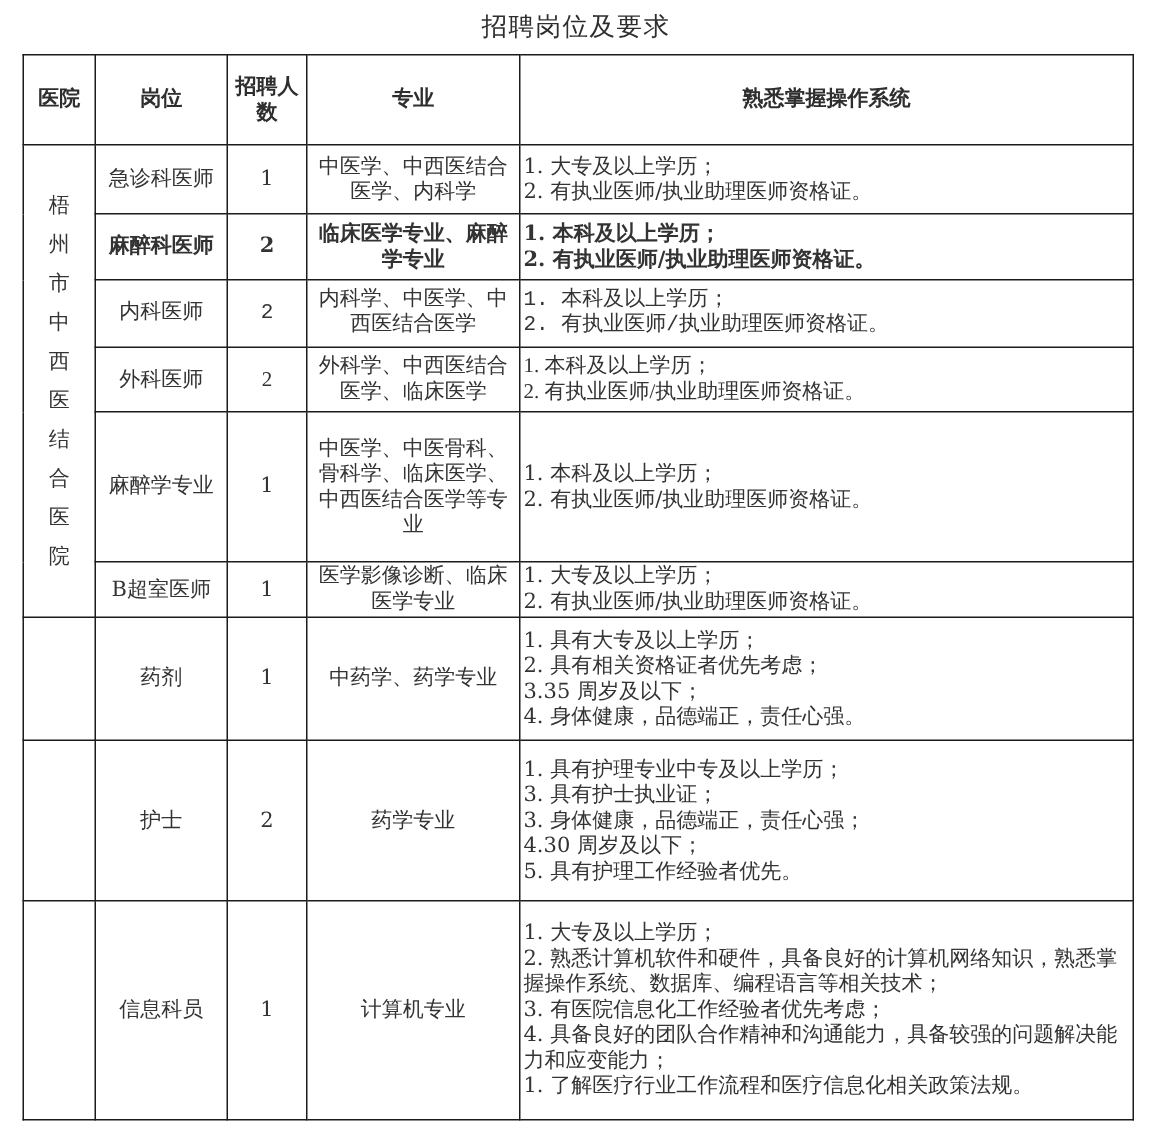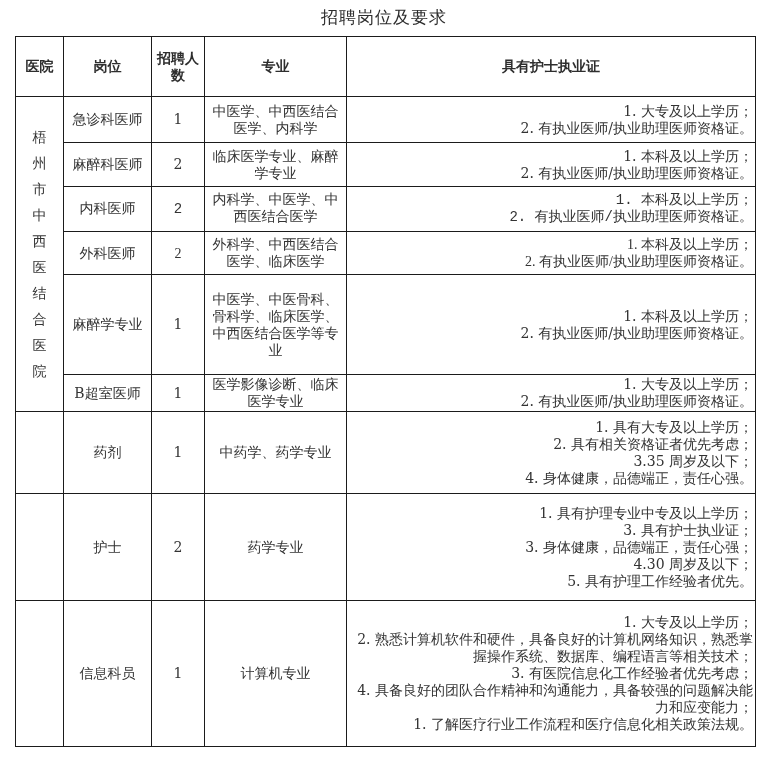--- a/index.html
+++ b/index.html
@@ -34,32 +34,32 @@
     word-break: break-all;
   }
   table.recruit thead tr { height: 60px; }
   table.recruit th {
     font-weight: bold;
     text-align: center;
     color: #2e2e2e;
   }
   
   #table-body tr:nth-child(1) { height: 46px; }
-  #table-body tr:nth-child(2) { height: 44px; }
+  #table-body tr:nth-child(2) { height: 44px; font-weight: bold; }
   #table-body tr:nth-child(3) { height: 45px; font-family: Liberation Mono, monospace; }
   #table-body tr:nth-child(4) { height: 43px; font-family: Liberation Serif, serif; }
   #table-body tr:nth-child(5) { height: 100px; }
   #table-body tr:nth-child(6) { height: 36px; }
   #table-body tr:nth-child(7) { height: 82px; }
   #table-body tr:nth-child(8) { height: 107px; }
   #table-body tr:nth-child(9) { height: 146px; }
 
   td.col-pos, td.col-count, td.col-major { text-align: center; }
   td.col-req { text-align: left; padding: 2px 3px; }
-  .req-line { text-align: right; }
+  .req-line { text-align: left; }
 
   td.hospital-cell {
     text-align: center;
     border-bottom: 1px dashed #c0c0c0;
   }
   .vtext { display: flex; flex-direction: column; align-items: center; }
   .vchar { line-height: 26px; font-size: 14px; }
 
   td.ghost {
     border-top: 1px dashed #c0c0c0;
@@ -79,21 +79,21 @@
       <col style="width:53px">
       <col style="width:142px">
       <col style="width:409px">
     </colgroup>
     <thead>
       <tr>
         <th>医院</th>
         <th>岗位</th>
         <th>招聘人数</th>
         <th>专业</th>
-        <th>具有护士执业证</th>
+        <th>熟悉掌握操作系统</th>
       </tr>
     </thead>
     <tbody id="table-body">
         <tr>
           <td class="hospital-cell" rowspan="6">
             <div class="vtext">
               <div class="vchar">梧</div>
               <div class="vchar">州</div>
               <div class="vchar">市</div>
               <div class="vchar">中</div>

